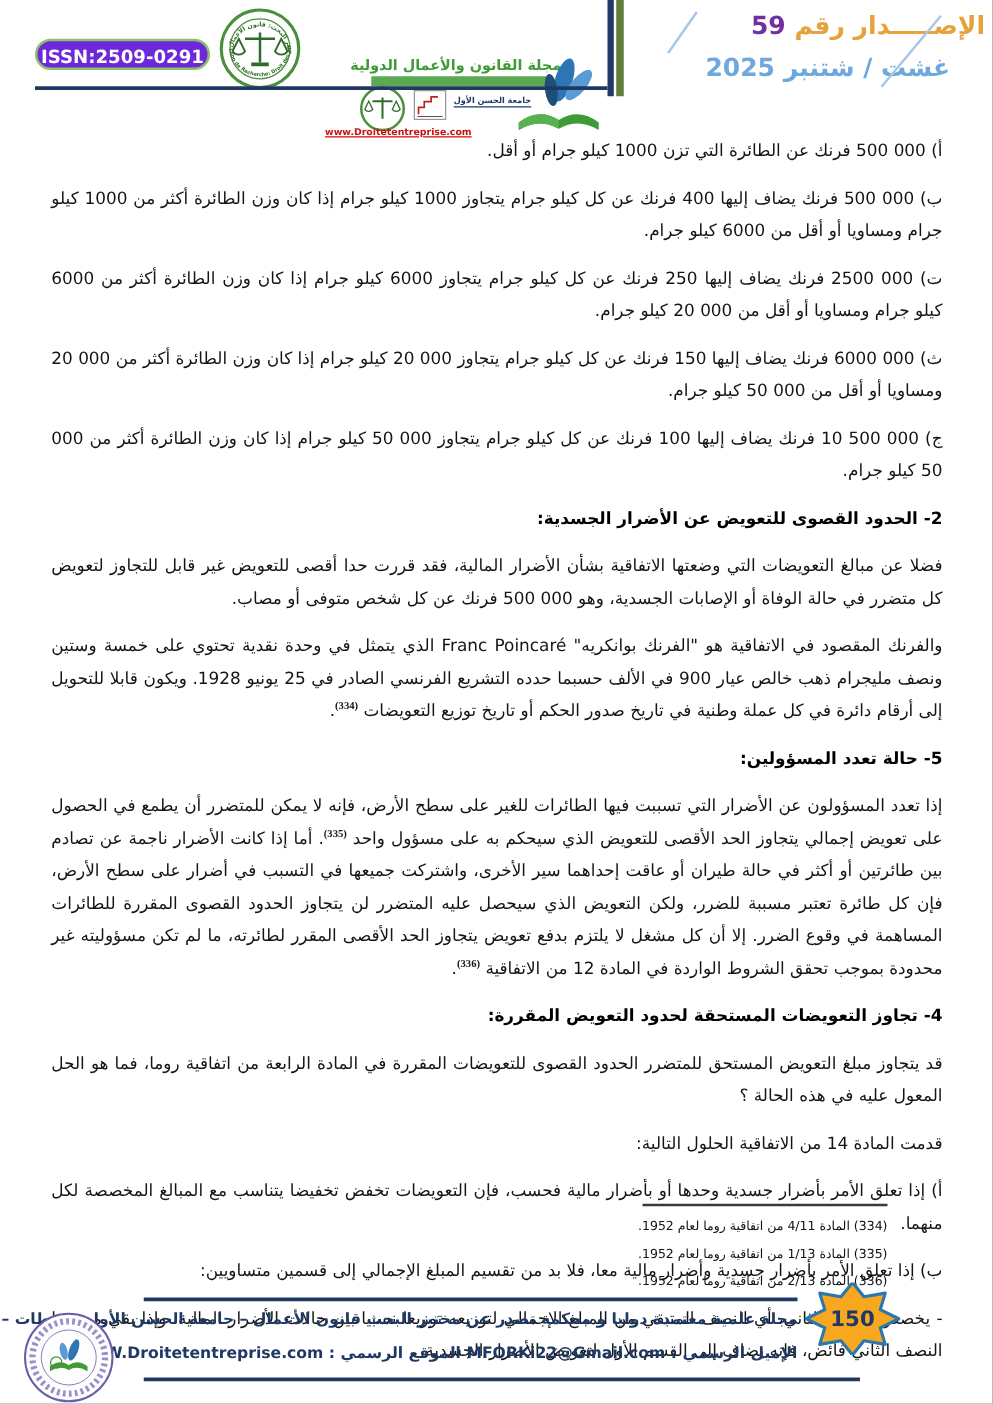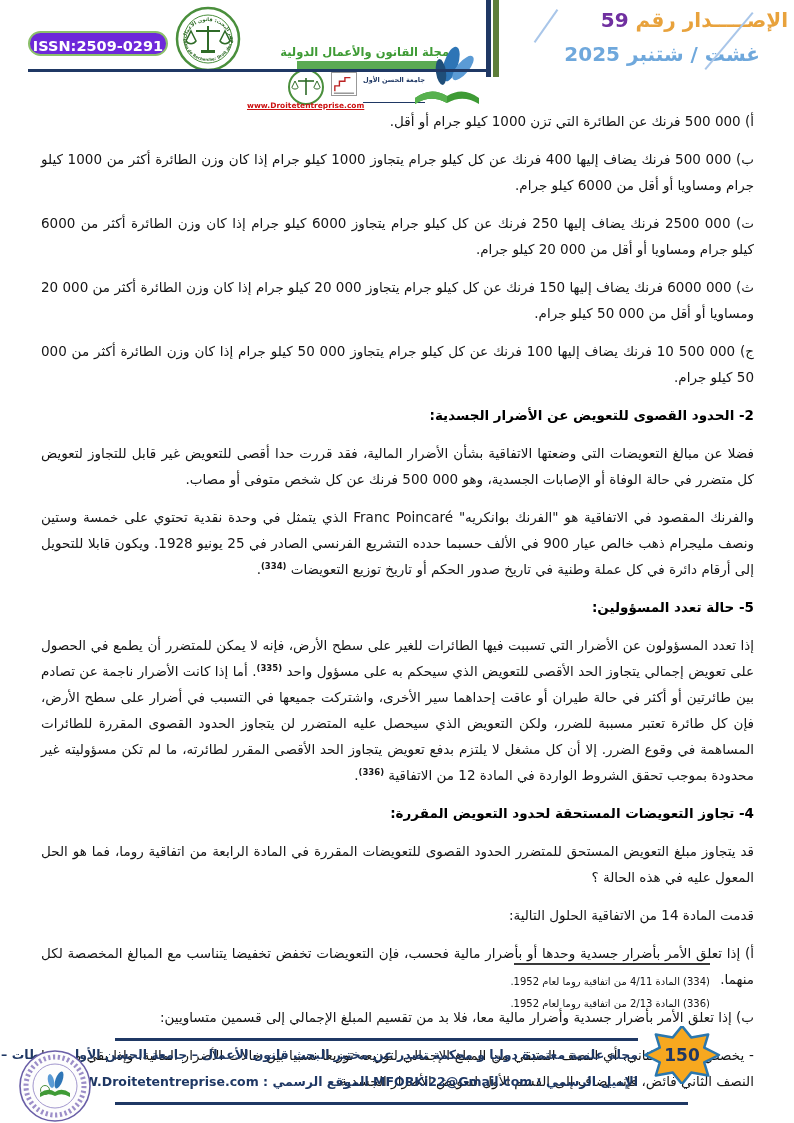--- a/index.html
+++ b/index.html
@@ -18,22 +18,22 @@
   .lab-logo { position:absolute; left:175px; top:6px; width:66px; height:66px; }
   .banner {
     position:absolute; left:245px; top:4px; width:238px; height:69px;
     background:#fff;
     margin-top:40px;
   }
   .banner-title { position:absolute; right:34px; top:1px; color:#3e9b35; font-weight:bold; font-size:11.5px; white-space:nowrap; }
   .banner-subbar { position:absolute; right:46px; top:17px; width:140px; height:8px; background:#3e9b35; opacity:.85; }
   .banner-minilogo { position:absolute; left:42px; top:24px; width:38px; height:38px; }
   .banner-chart { position:absolute; left:86px; top:28px; width:26px; height:24px; border:1px solid #999; background:#fff; }
-  .banner-univ { position:absolute; left:118px; top:32px; color:#1f3864; font-size:6.5px; font-weight:bold; white-space:nowrap; border-bottom:1px solid #1f3864; padding-bottom:18px; }
-  .banner-site { position:absolute; left:2px; top:57px; color:#cc1111; font-size:7.5px; font-weight:bold; text-decoration:underline; white-space:nowrap;text-align:center; }
+  .banner-univ { position:absolute; left:118px; top:32px; color:#1f3864; font-size:6.5px; font-weight:bold; white-space:nowrap; border-bottom:1px solid #1f3864; padding-bottom:1px; }
+  .banner-site { position:absolute; left:15px; top:57px; color:#cc1111; font-size:7.5px; font-weight:bold; text-decoration:underline; white-space:nowrap;text-align:center; }
   .banner-leaves { position:absolute; left:166px; top:2px; width:72px; height:66px; }
   .vbar-navy { position:absolute; left:486px; top:0; width:5px; height:77px; background:#203864; }
   .vbar-green { position:absolute; left:493px; top:0; width:6px; height:77px; background:#5e7e3a; }
   .header-rule { position:absolute; left:28px; top:69px; width:458px; height:3px; background:#1f3864; }
   .issue-line {
     position:absolute; right:6px; top:8px; width:270px;
     direction:ltr; text-align:right; font-weight:bold; font-size:20px; white-space:nowrap;
   }
   .issue-label { color:#e8a23c; }
   .issue-num { color:#7030a0; }
@@ -45,21 +45,21 @@
   .slash-a { left:545px; top:6px; height:40px; transform:rotate(35deg); }
   .slash-b { left:728px; top:4px; height:74px; transform:rotate(40deg); }
   
   .body-text {
     position:absolute; right:28px; left:29px; top:96px;
     direction:rtl; text-align:justify; color:#141414;
     font-size:13.5px; line-height:26px;
   }
   .body-text .block { margin:12px; }
   .body-text .heading { font-weight:bold; color:#000; }
-  .body-text sup { font-size:8.5px; vertical-align:super; line-height:0; font-weight:bold; }
+  .body-text sup { font-size:8.5px; vertical-align:super; line-height:0; font-weight:bold;font-family:Liberation Serif, serif; }
   
   .footnote-sep { position:absolute; right:84px; top:963px; width:196px; height:2px; background:#3a3a3a; }
   .footnotes {
     position:absolute; right:84px; top:971px; width:420px;
     direction:rtl; text-align:right; color:#111;
     font-size:10px; font-weight:normal; line-height:22px;
   }
   
   .footer-line-top { position:absolute; left:115px; top:1038px; width:523px; height:3px; background:#1f3864; }
   .footer-line-bottom { position:absolute; left:115px; top:1102px; width:573px; height:3px; background:#1f3864; }
@@ -153,20 +153,21 @@
       <div class="block paragraph">قد يتجاوز مبلغ التعويض المستحق للمتضرر الحدود القصوى للتعويضات المقررة في المادة الرابعة من اتفاقية روما، فما هو الحل المعول عليه في هذه الحالة ؟</div>
       <div class="block paragraph">قدمت المادة 14 من الاتفاقية الحلول التالية:</div>
       <div class="block paragraph">أ) إذا تعلق الأمر بأضرار جسدية وحدها أو بأضرار مالية فحسب، فإن التعويضات تخفض تخفيضا يتناسب مع المبالغ المخصصة لكل منهما.</div>
       <div class="block paragraph">ب) إذا تعلق الأمر بأضرار جسدية وأضرار مالية معا، فلا بد من تقسيم المبلغ الإجمالي إلى قسمين متساويين:</div>
       <div class="block paragraph">- يخصص القسم الثاني، أي النصف المتبقي من المبلغ الإجمالي لتوزيعه توزيعا نسبيا بين حالات الأضرار المالية. وإذا بقي من هذا النصف الثاني فائض، فإنه يضاف إلى القسم الأول لتعويض الأضرار الجسدية.</div>
     </div>
 
   <div class="footnote-sep"></div>
   <div class="footnotes">
       <div>(334) المادة 4/11 من اتفاقية روما لعام 1952.</div>
+      <div>(335) المادة 1/13 من اتفاقية روما لعام 1952.</div>
       <div>(336) المادة 2/13 من اتفاقية روما لعام 1952.</div>
     </div>
 
   <div class="footer-line-top"></div>
   <div class="footer-text1">مجلة علمية معتمدة  دوليا و محكمة تصدر عن مختبر البحث قانون الأعمال – جامعة الحسن الأول – سطات – المغرب</div>
   <div class="footer-text2">الإميل الرسمي :  MFORKi22@Gmail.com الموقع الرسمي : WWW.Droitetentreprise.com</div>
   <div class="footer-line-bottom"></div>
 
   <svg class="page-badge" viewBox="0 0 76 58">
     <polygon points="75,29 60.2,36.3 64.2,49.5 47.2,46.6 38,58 28.8,46.6 11.8,49.5 15.8,36.3 1,29 15.8,21.7 11.8,8.5 28.8,11.4 38,0 47.2,11.4 64.2,8.5 60.2,21.7" fill="#f7a81f" stroke="#2b77ae" stroke-width="2.5" stroke-linejoin="round"></polygon>

